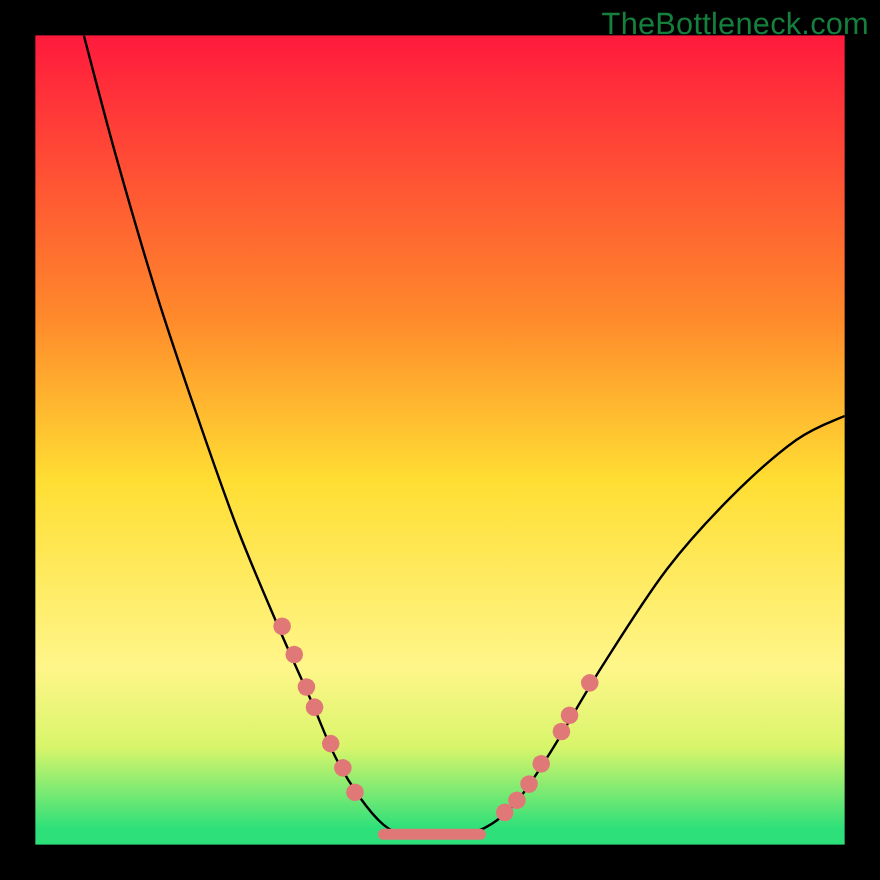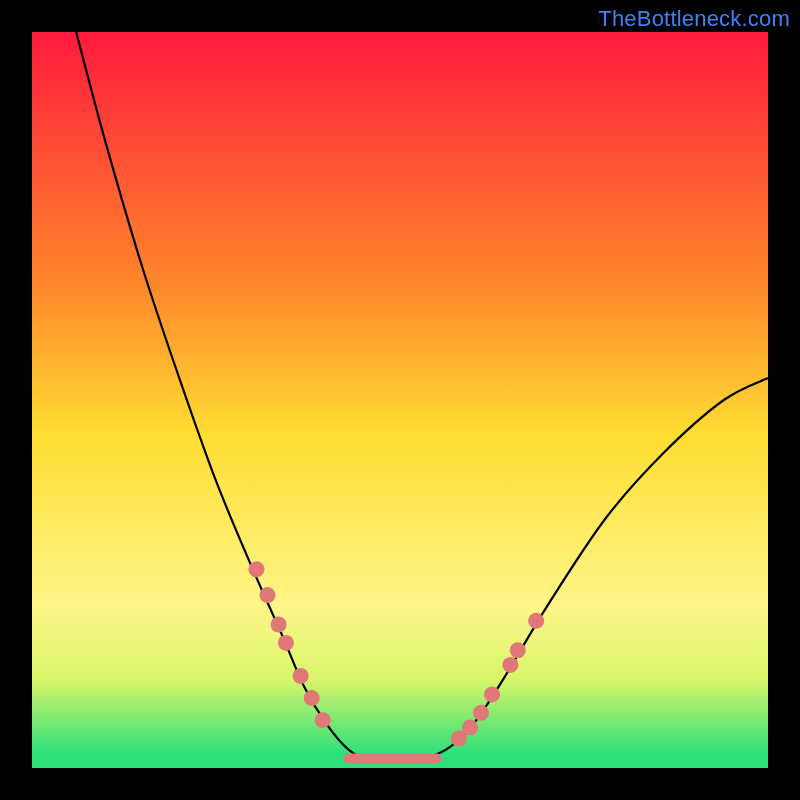--- a/index.html
+++ b/index.html
@@ -14,22 +14,22 @@
   .outer {
     width: 800px;
     height: 800px;
     background: #000;
     position: relative;
   }
   .watermark {
     position: absolute;
     top: 6px;
     right: 10px;
-    color: #3b82f6;
-    font-size: 22px;
+    color: #15803d;
+    font-size: 28px;
     font-weight: 500;
     z-index: 10;
     letter-spacing: 0.2px;
   }
   .plot-frame {
     position: absolute;
     left: 32px;
     top: 32px;
     width: 736px;
     height: 736px;

